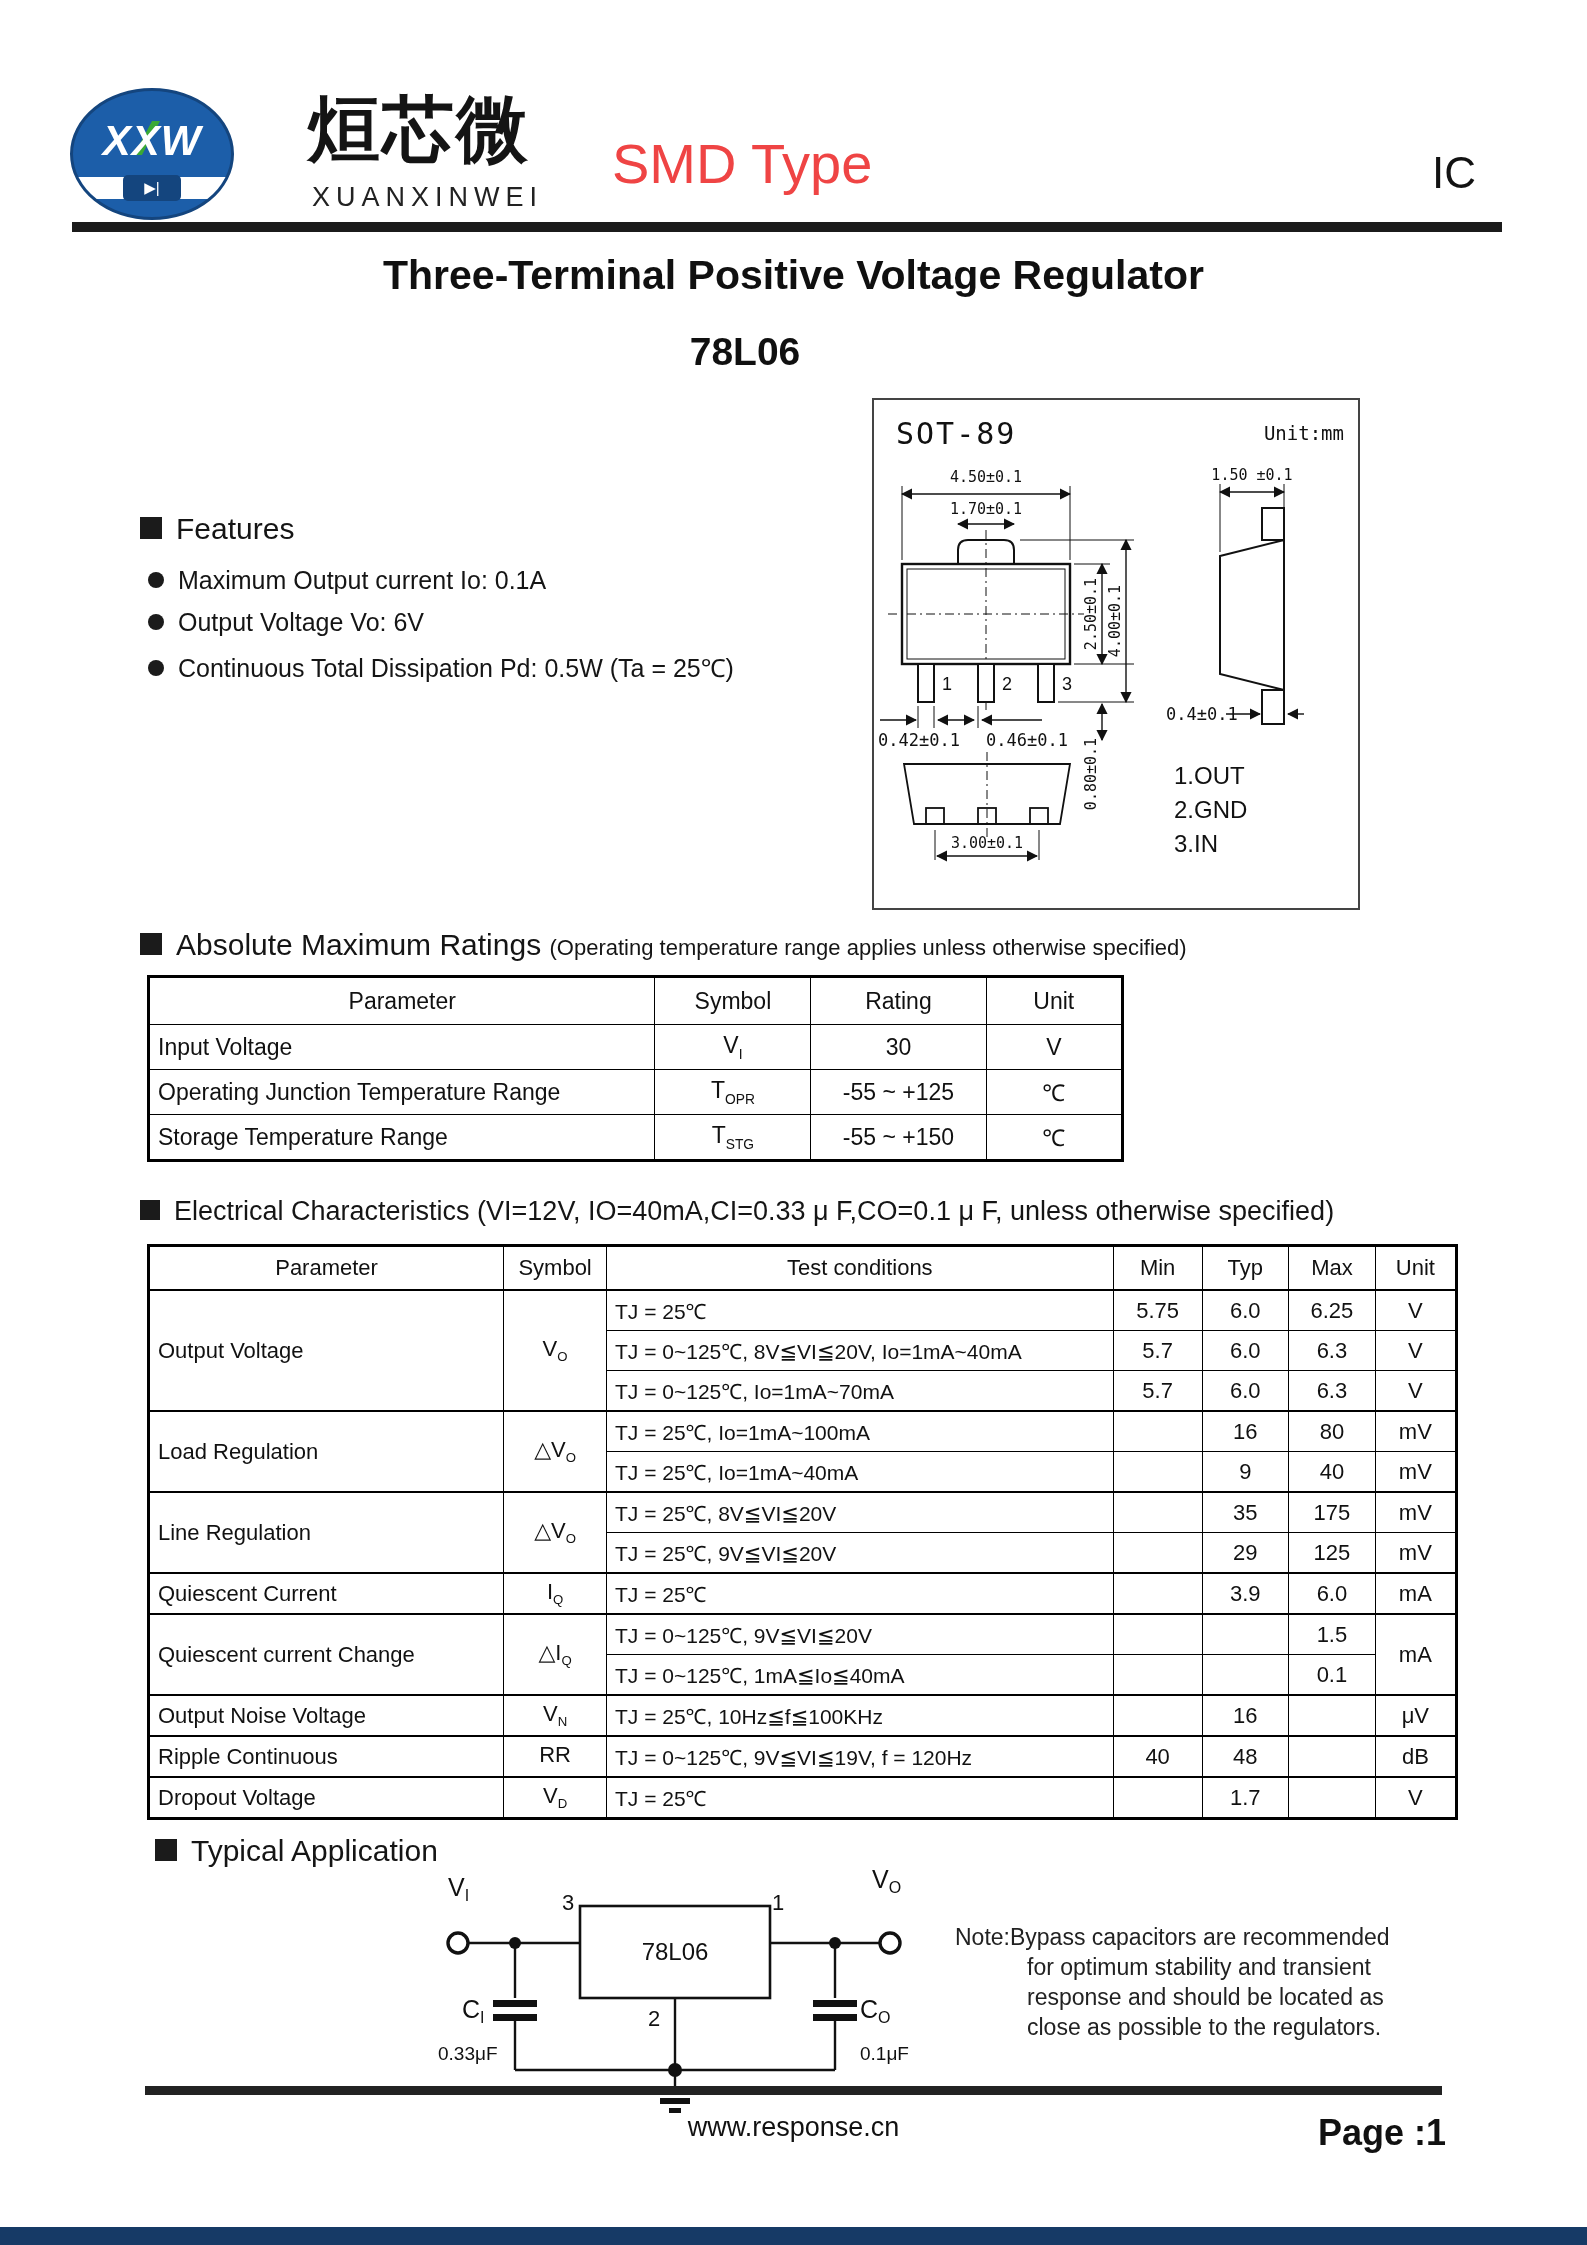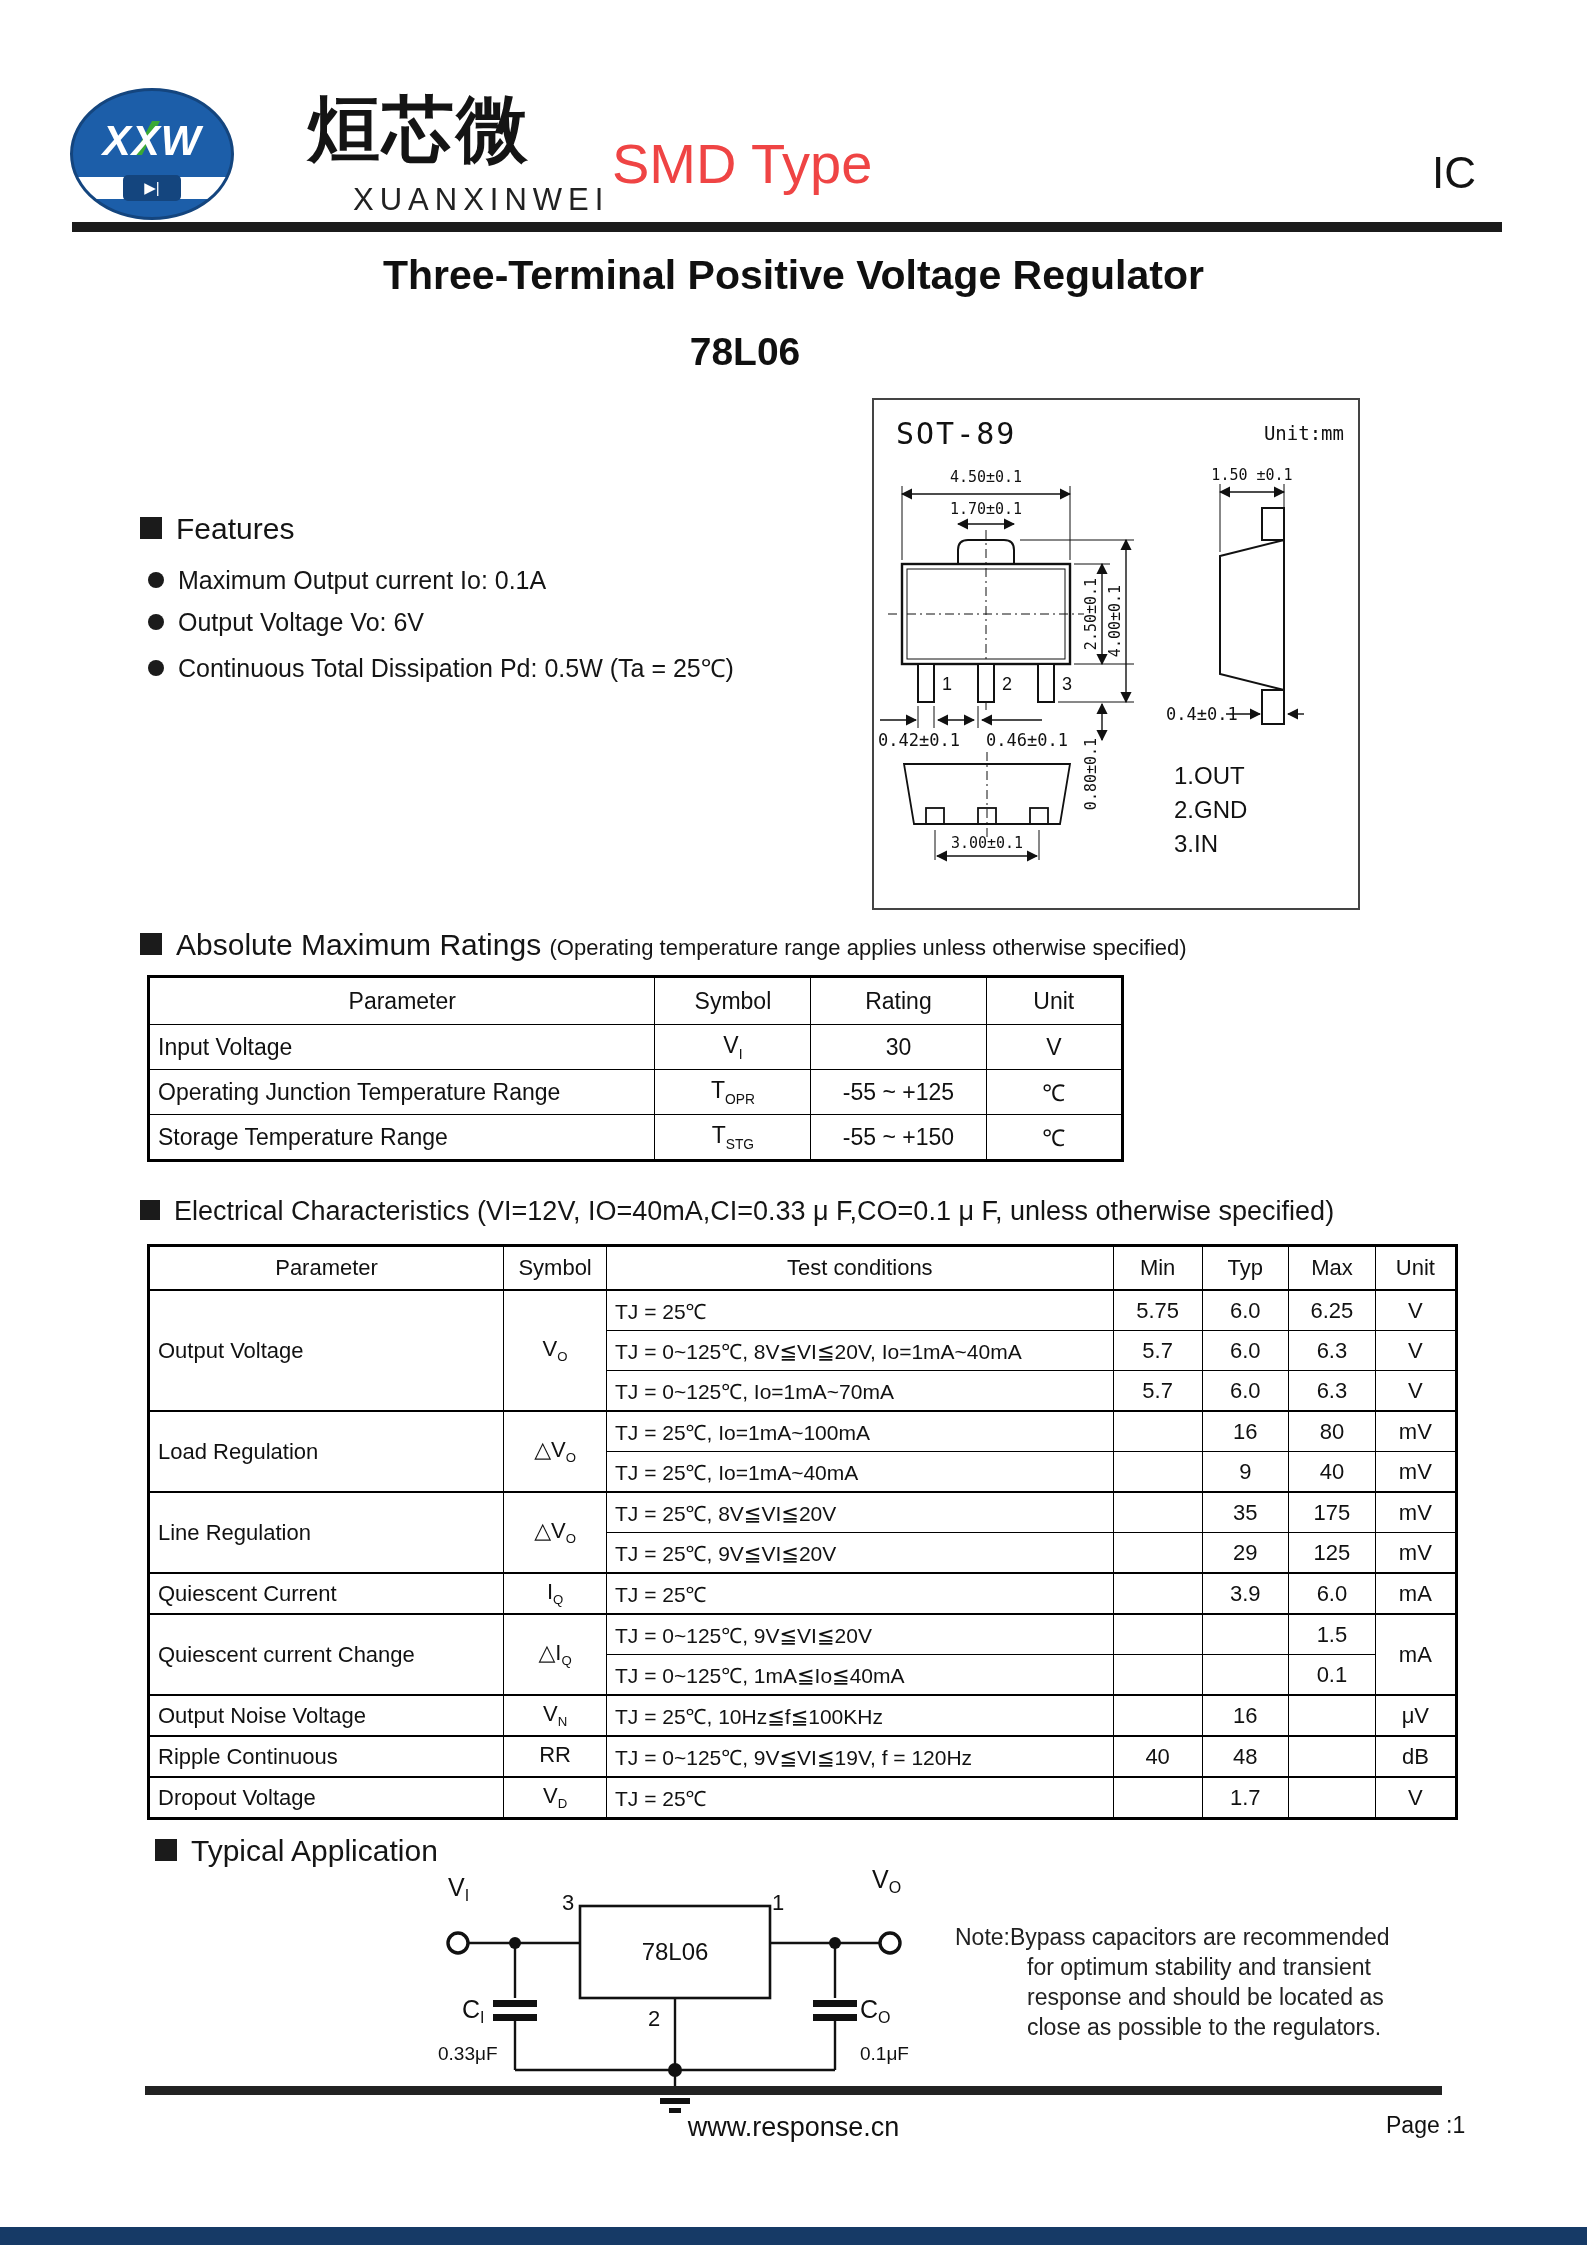--- a/index.html
+++ b/index.html
@@ -9,21 +9,21 @@
   .logo-wrap{position:absolute;left:70px;top:86px;width:560px;height:132px;}
   .logo-ellipse{position:absolute;left:0;top:2px;width:158px;height:126px;border-radius:50%;
         background:#1c5ea9;border:3px solid #14457e;overflow:hidden;}
   .logo-abbr{position:absolute;left:0;top:26px;width:100%;text-align:center;color:#fff;
         font-weight:bold;font-style:italic;font-size:42px;letter-spacing:1px;}
   .logo-green{position:absolute;left:70px;top:30px;width:8px;height:34px;background:#3aa935;transform:skewX(-28deg);}
   .logo-band{position:absolute;left:0;top:86px;width:100%;height:22px;background:#fff;}
   .logo-diode{position:absolute;left:50px;top:84px;width:58px;height:26px;background:#14457e;border-radius:5px;
         color:#fff;font-size:15px;text-align:center;line-height:26px;}
   .logo-cn{position:absolute;left:238px;top:-4px;font-size:72px;font-weight:bold;color:#141414;letter-spacing:2px;text-align:center;}
-  .logo-en{position:absolute;left:242px;top:96px;font-size:31px;color:#222;letter-spacing:6px;margin-left:41px;}
+  .logo-en{position:absolute;left:242px;top:96px;font-size:27px;color:#222;letter-spacing:6px;}
   .smd-type{position:absolute;left:612px;top:131px;font-size:56px;color:#ef4444;font-weight:500;}
   .ic-label{position:absolute;left:1432px;top:148px;font-size:44px;color:#121212;}
   .head-rule{position:absolute;left:72px;top:222px;width:1430px;height:10px;background:#1b1b1b;}
   
   .doc-title{position:absolute;left:0;top:252px;width:1587px;text-align:center;font-size:41px;font-weight:bold;color:#101010;}
   .part-no{position:absolute;left:0;top:330px;width:1490px;text-align:center;font-size:39px;font-weight:bold;color:#101010;}
   
   .sec-head{position:absolute;font-size:30px;color:#151515;}
   .sq{display:inline-block;width:22px;height:22px;background:#1b1b1b;margin-right:14px;}
   .sec-note{font-size:22px;}
@@ -60,21 +60,21 @@
   .t2 td.cond{padding-left:8px;text-align:left;font-size:21px;}
   .t2 tr.g td{border-top:2.6px solid #000;}
   sub{font-size:0.6em;}
   
   .note{position:absolute;left:955px;top:1922px;font-size:23px;color:#222;line-height:30px;}
   .note div{padding-left:72px;}
   .note div:first-child{padding-left:0;}
   
   .foot-rule{position:absolute;left:145px;top:2086px;width:1297px;height:9px;background:#222;}
   .foot-site{position:absolute;left:0;top:2112px;width:1587px;text-align:center;font-size:27px;}
-  .foot-page{position:absolute;left:1386px;top:2112px;font-size:23px;}
+  .foot-page{position:absolute;left:1318px;top:2112px;font-size:36px;font-weight:bold;}
   .bottom-bar{position:absolute;left:0;top:2227px;width:1587px;height:18px;background:#163a66;}
 </style>
 </head>
 <body>
 
 <div class="page">
 
   <div class="logo-wrap">
     <div class="logo-ellipse">
       <div class="logo-green"></div>

